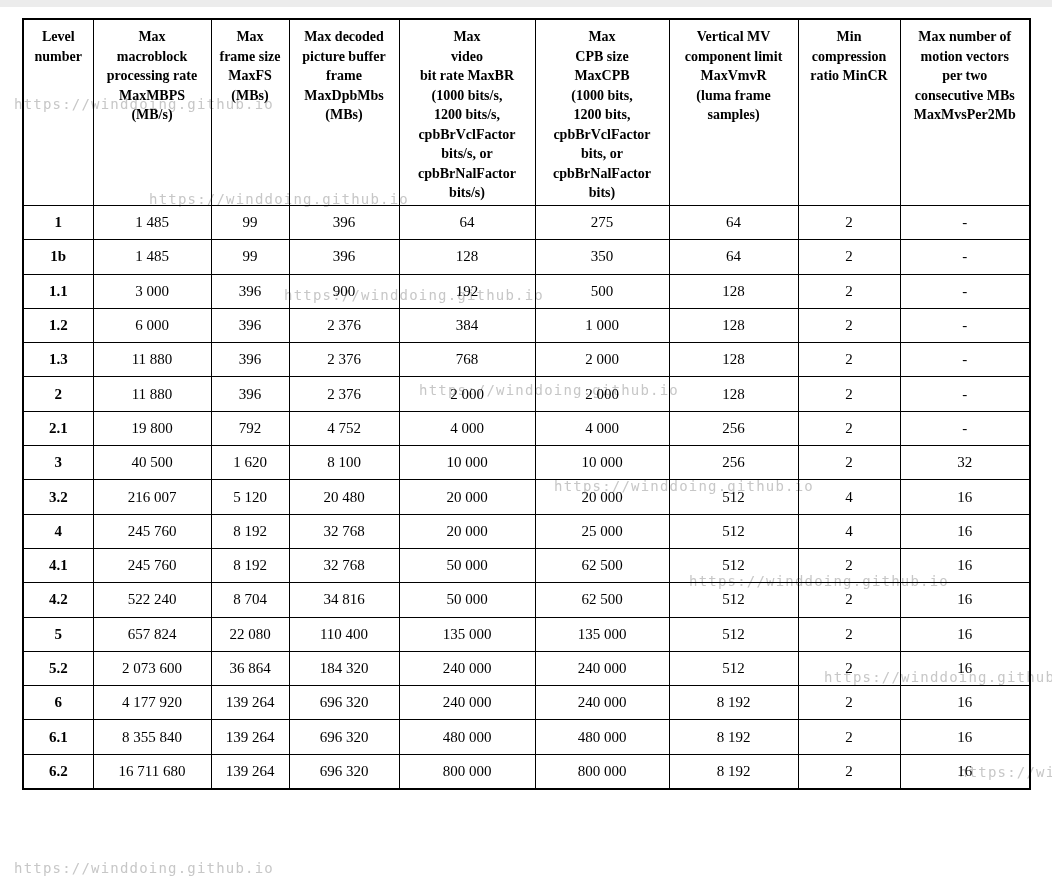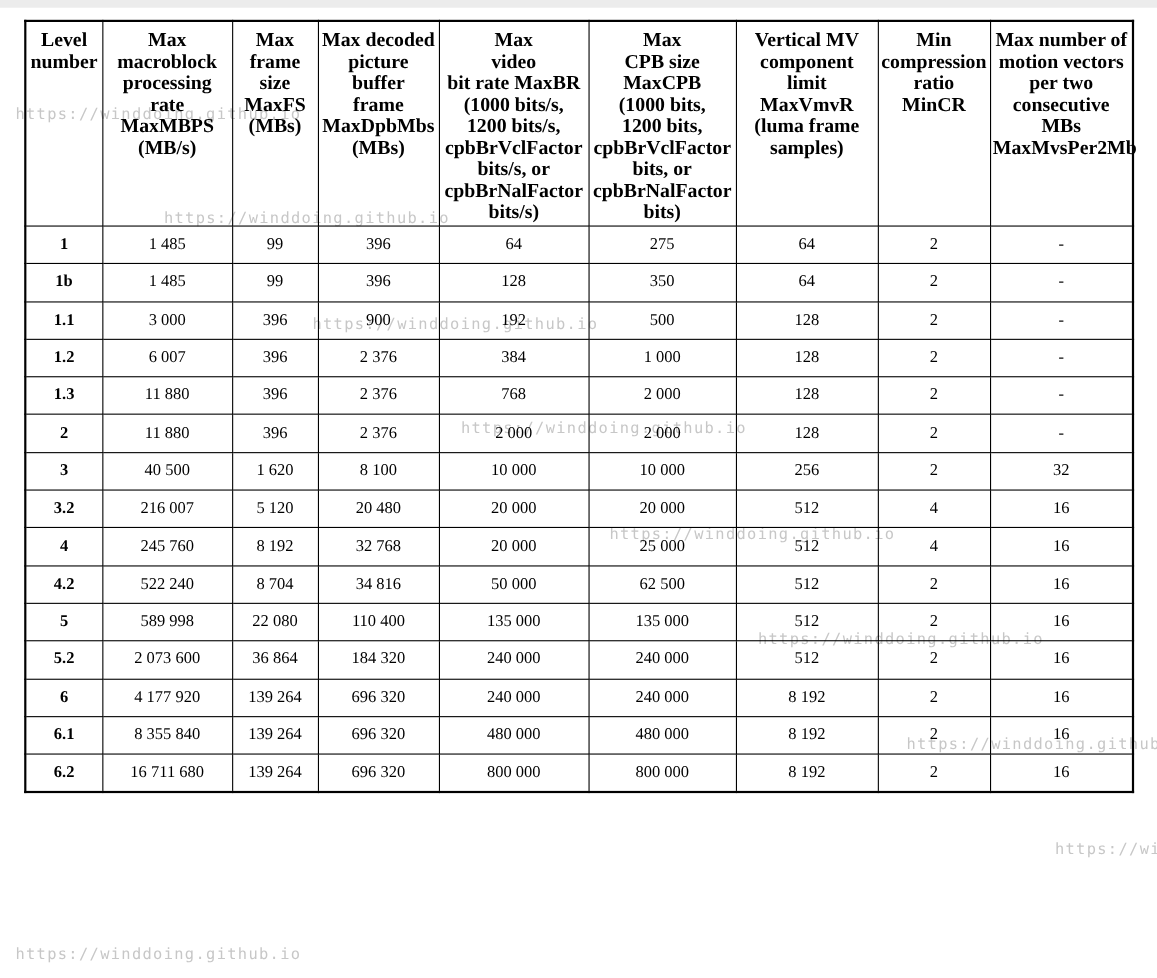--- a/index.html
+++ b/index.html
@@ -57,21 +57,21 @@
   col.c4 { width: 136px; }
   col.c5 { width: 134px; }
   col.c6 { width: 129px; }
   col.c7 { width: 102px; }
   col.c8 { width: 130px; }
   table.level-table th {
     height: 178px;
     vertical-align: top;
     text-align: center;
     font-weight: bold;
-    font-size: 18px;
+    font-size: 14px;
     line-height: 19.5px;
     padding: 7px 2px 0 2px;
     white-space: pre-line;
     color: #000;
   }
   table.level-table td {
     height: 33.3px;
     vertical-align: middle;
     text-align: center;
     font-size: 15px;
@@ -191,21 +191,21 @@
         <td>396</td>
         <td>900</td>
         <td>192</td>
         <td>500</td>
         <td>128</td>
         <td>2</td>
         <td>-</td>
       </tr>
       <tr>
         <td>1.2</td>
-        <td>6 007</td>
+        <td>6 000</td>
         <td>396</td>
         <td>2 376</td>
         <td>384</td>
         <td>1 000</td>
         <td>128</td>
         <td>2</td>
         <td>-</td>
       </tr>
       <tr>
         <td>1.3</td>
@@ -219,20 +219,31 @@
         <td>-</td>
       </tr>
       <tr>
         <td>2</td>
         <td>11 880</td>
         <td>396</td>
         <td>2 376</td>
         <td>2 000</td>
         <td>2 000</td>
         <td>128</td>
+        <td>2</td>
+        <td>-</td>
+      </tr>
+      <tr>
+        <td>2.1</td>
+        <td>19 800</td>
+        <td>792</td>
+        <td>4 752</td>
+        <td>4 000</td>
+        <td>4 000</td>
+        <td>256</td>
         <td>2</td>
         <td>-</td>
       </tr>
       <tr>
         <td>3</td>
         <td>40 500</td>
         <td>1 620</td>
         <td>8 100</td>
         <td>10 000</td>
         <td>10 000</td>
@@ -256,33 +267,44 @@
         <td>245 760</td>
         <td>8 192</td>
         <td>32 768</td>
         <td>20 000</td>
         <td>25 000</td>
         <td>512</td>
         <td>4</td>
         <td>16</td>
       </tr>
       <tr>
+        <td>4.1</td>
+        <td>245 760</td>
+        <td>8 192</td>
+        <td>32 768</td>
+        <td>50 000</td>
+        <td>62 500</td>
+        <td>512</td>
+        <td>2</td>
+        <td>16</td>
+      </tr>
+      <tr>
         <td>4.2</td>
         <td>522 240</td>
         <td>8 704</td>
         <td>34 816</td>
         <td>50 000</td>
         <td>62 500</td>
         <td>512</td>
         <td>2</td>
         <td>16</td>
       </tr>
       <tr>
         <td>5</td>
-        <td>589 998</td>
+        <td>657 824</td>
         <td>22 080</td>
         <td>110 400</td>
         <td>135 000</td>
         <td>135 000</td>
         <td>512</td>
         <td>2</td>
         <td>16</td>
       </tr>
       <tr>
         <td>5.2</td>

